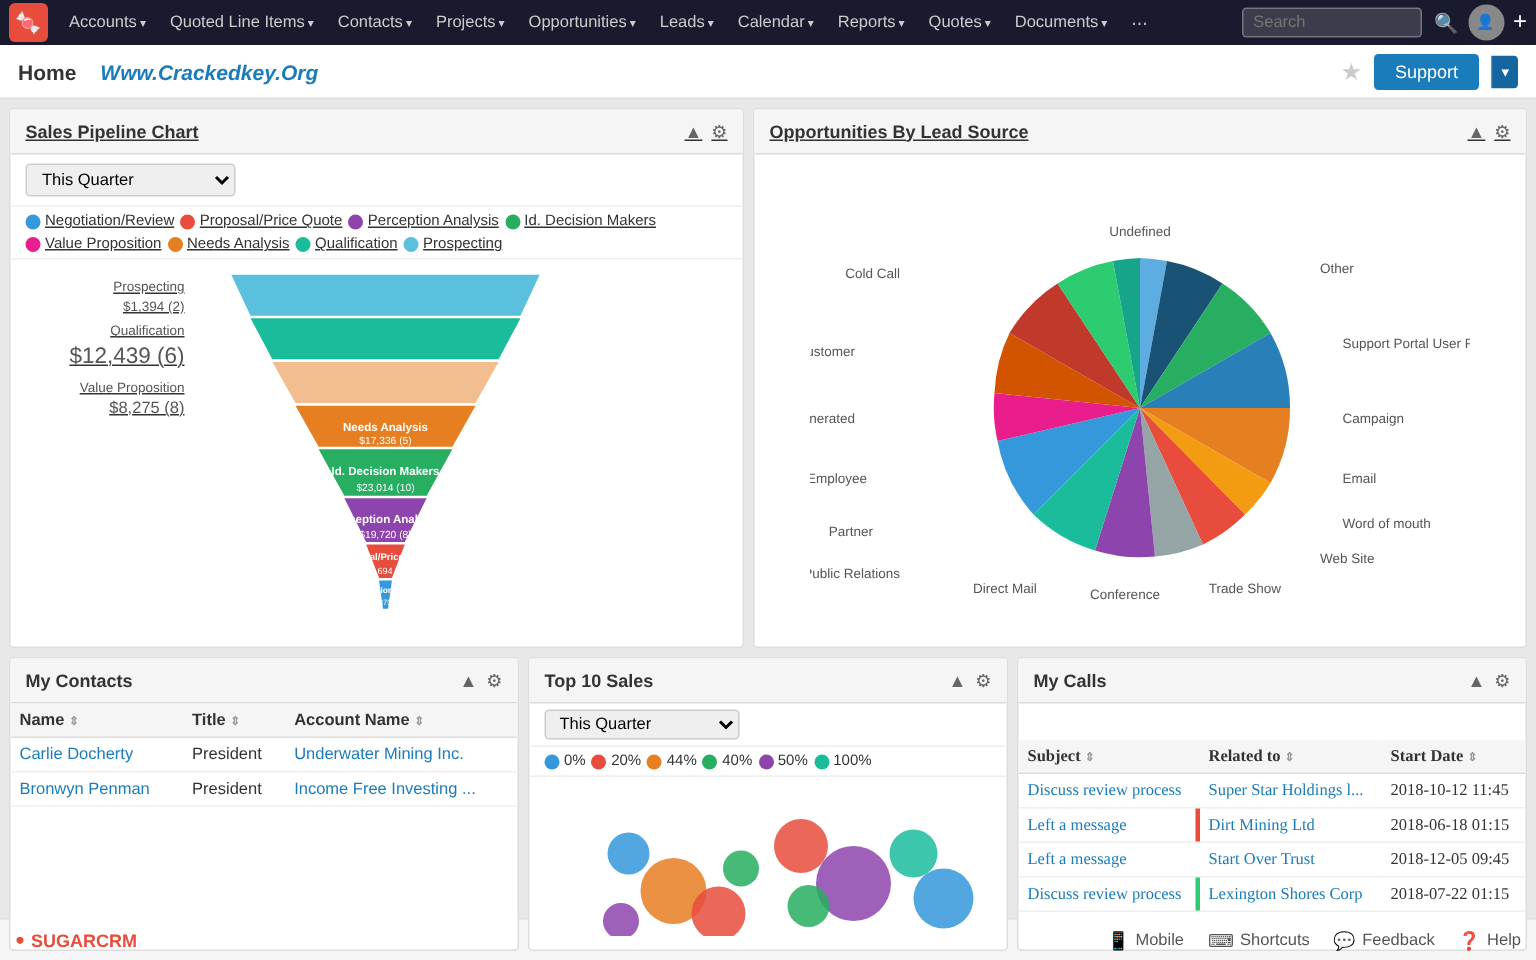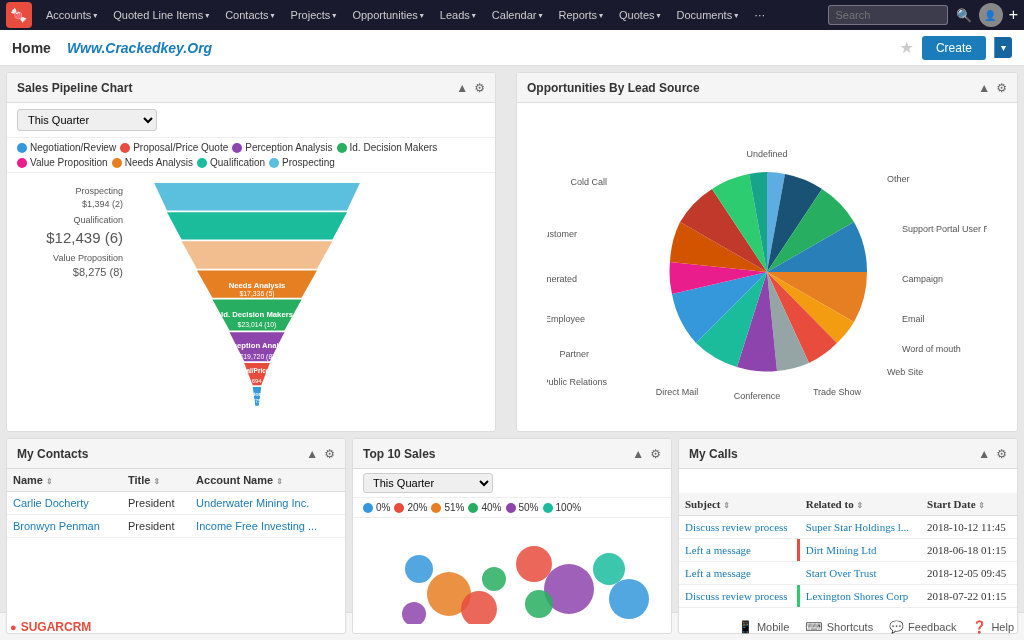--- a/index.html
+++ b/index.html
@@ -92,22 +92,23 @@
       display: flex;
       flex-direction: column;
       padding: 6px;
       gap: 6px;
       background: #e8e8e8;
     }
 
     
     .top-row {
       display: flex;
-      gap: 20px;
+      gap: 6px;
       height: 360px;
+      text-decoration: underline;
     }
 
     .panel {
       background: white;
       border: 1px solid #ddd;
       border-radius: 3px;
       display: flex;
       flex-direction: column;
     }
     .panel-header {
@@ -305,21 +306,21 @@
   </div>
 </nav>
 
 <div class="home-bar">
   <div style="display:flex; align-items:center; gap:16px;">
     <span class="home-title">Home</span>
     <span class="home-logo-text">Www.Crackedkey.Org</span>
   </div>
   <div class="home-actions">
     <span class="star-icon">★</span>
-    <button class="btn-create">Create</button>
+    <button class="btn-create">Support</button>
     <button class="btn-create-arrow">▾</button>
   </div>
 </div>
 
 <div class="main-content">
 
   <div class="top-row">
 
     <div class="panel sales-pipeline">
       <div class="panel-header">
@@ -533,21 +534,21 @@
         <div class="legend-item">
           <div class="legend-dot" style="background:#3498db"></div>
           <span>0%</span>
         </div>
         <div class="legend-item">
           <div class="legend-dot" style="background:#e74c3c"></div>
           <span>20%</span>
         </div>
         <div class="legend-item">
           <div class="legend-dot" style="background:#e67e22"></div>
-          <span>51%</span>
+          <span>44%</span>
         </div>
         <div class="legend-item">
           <div class="legend-dot" style="background:#27ae60"></div>
           <span>40%</span>
         </div>
         <div class="legend-item">
           <div class="legend-dot" style="background:#8e44ad"></div>
           <span>50%</span>
         </div>
         <div class="legend-item">

